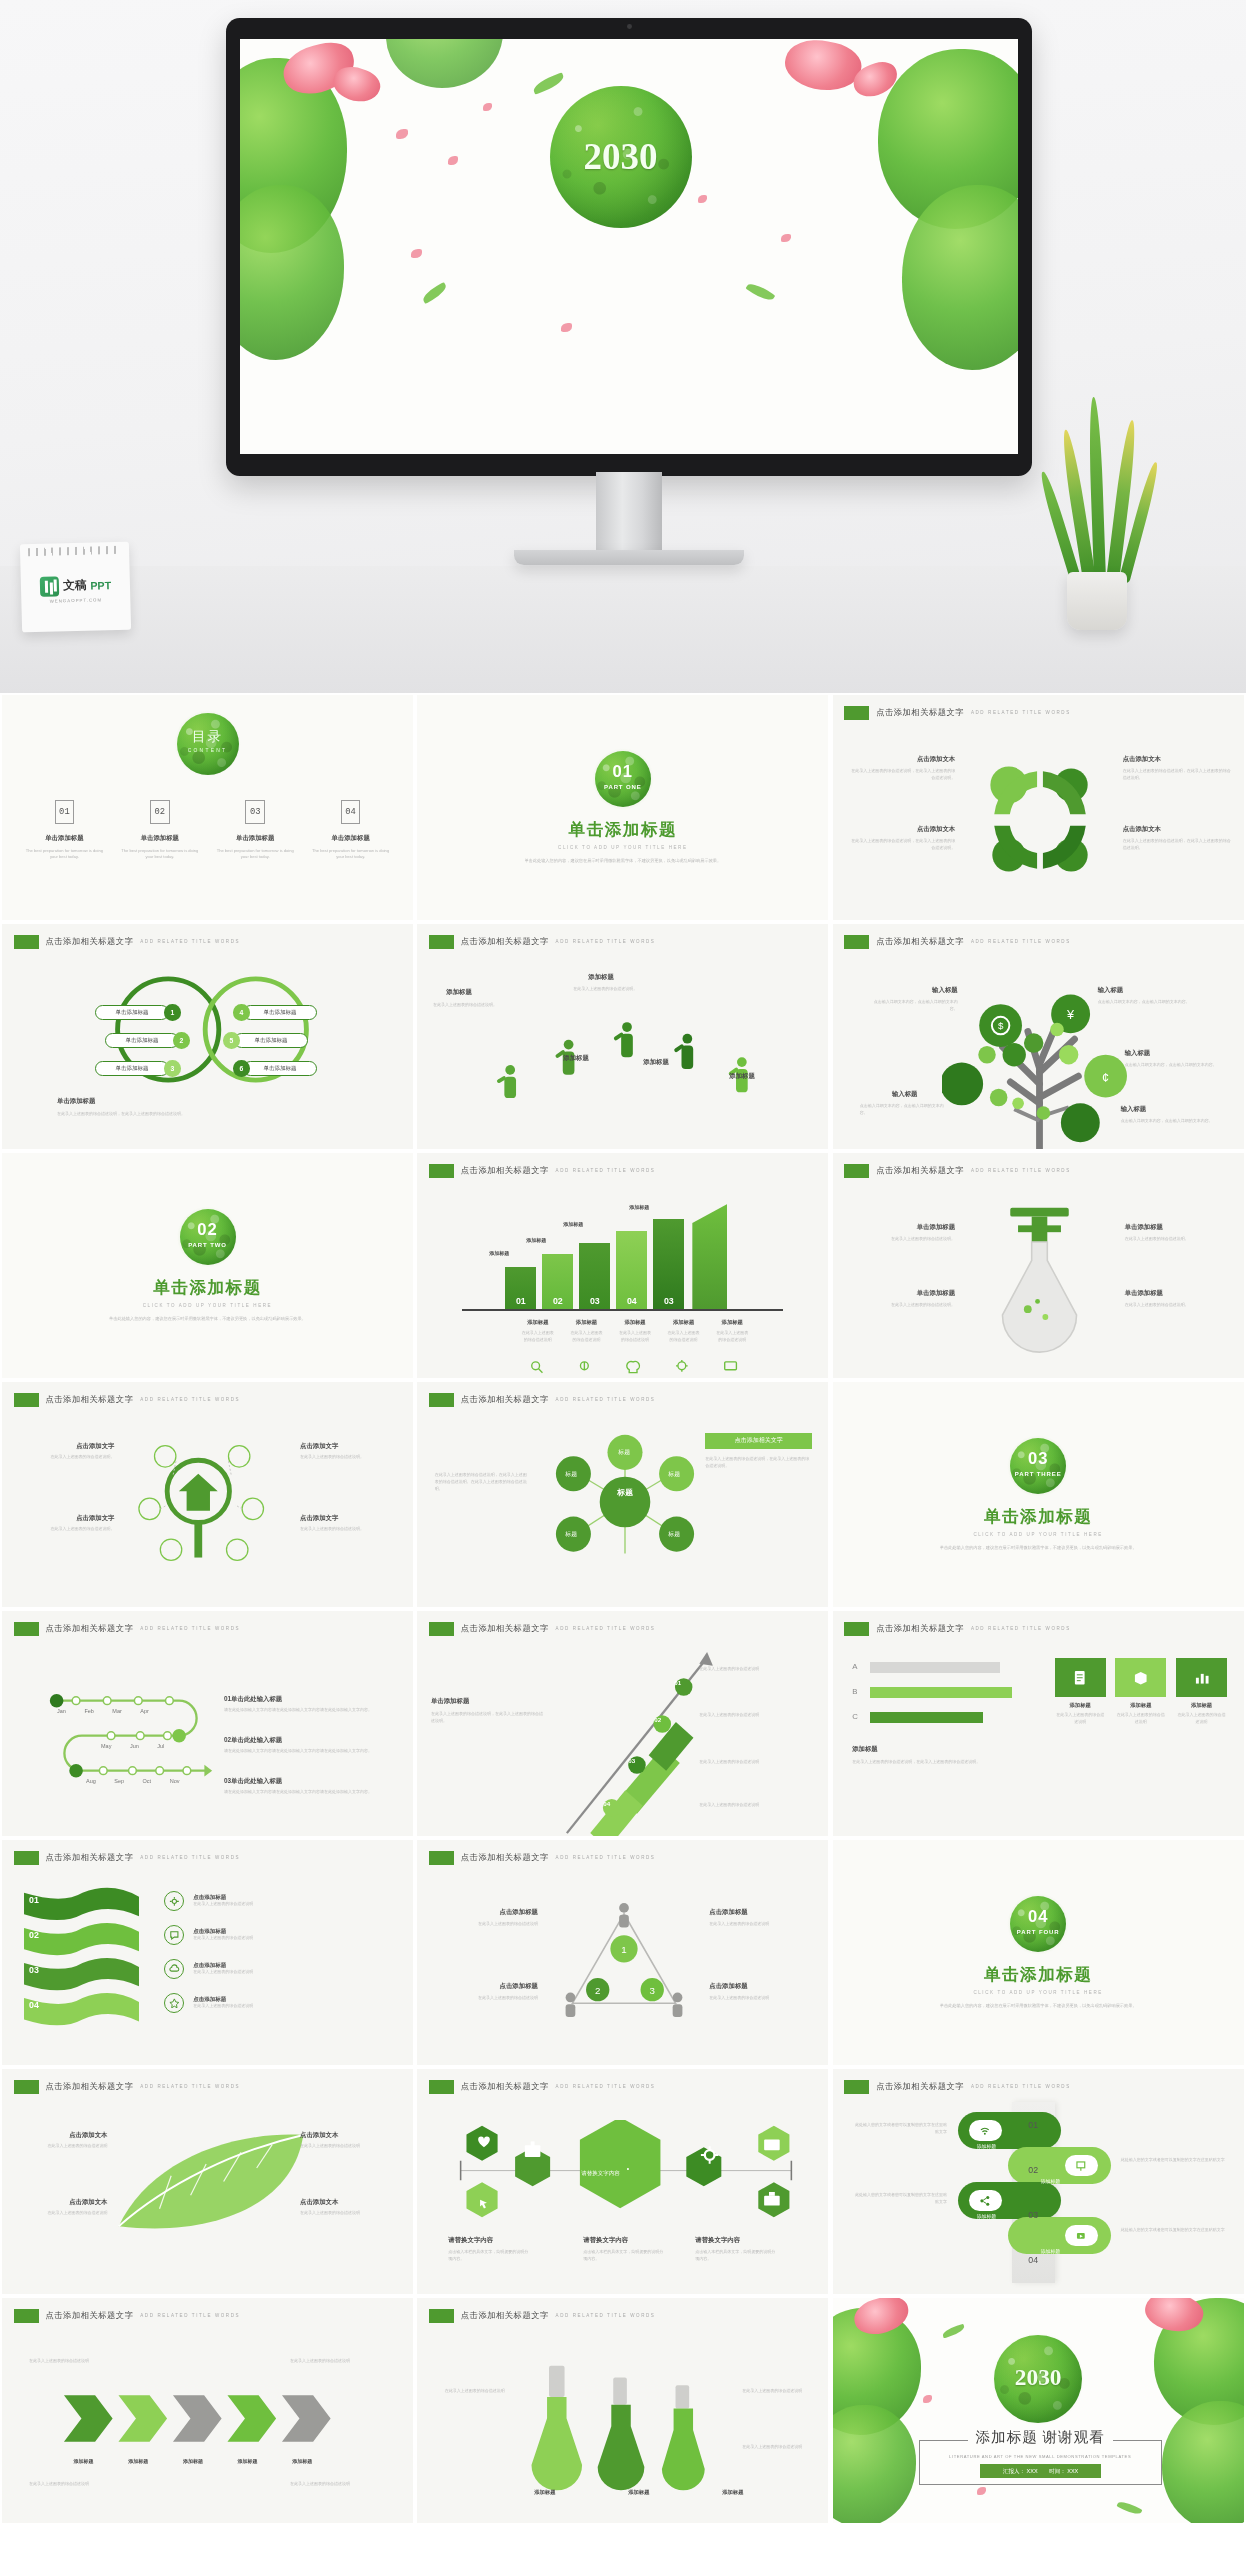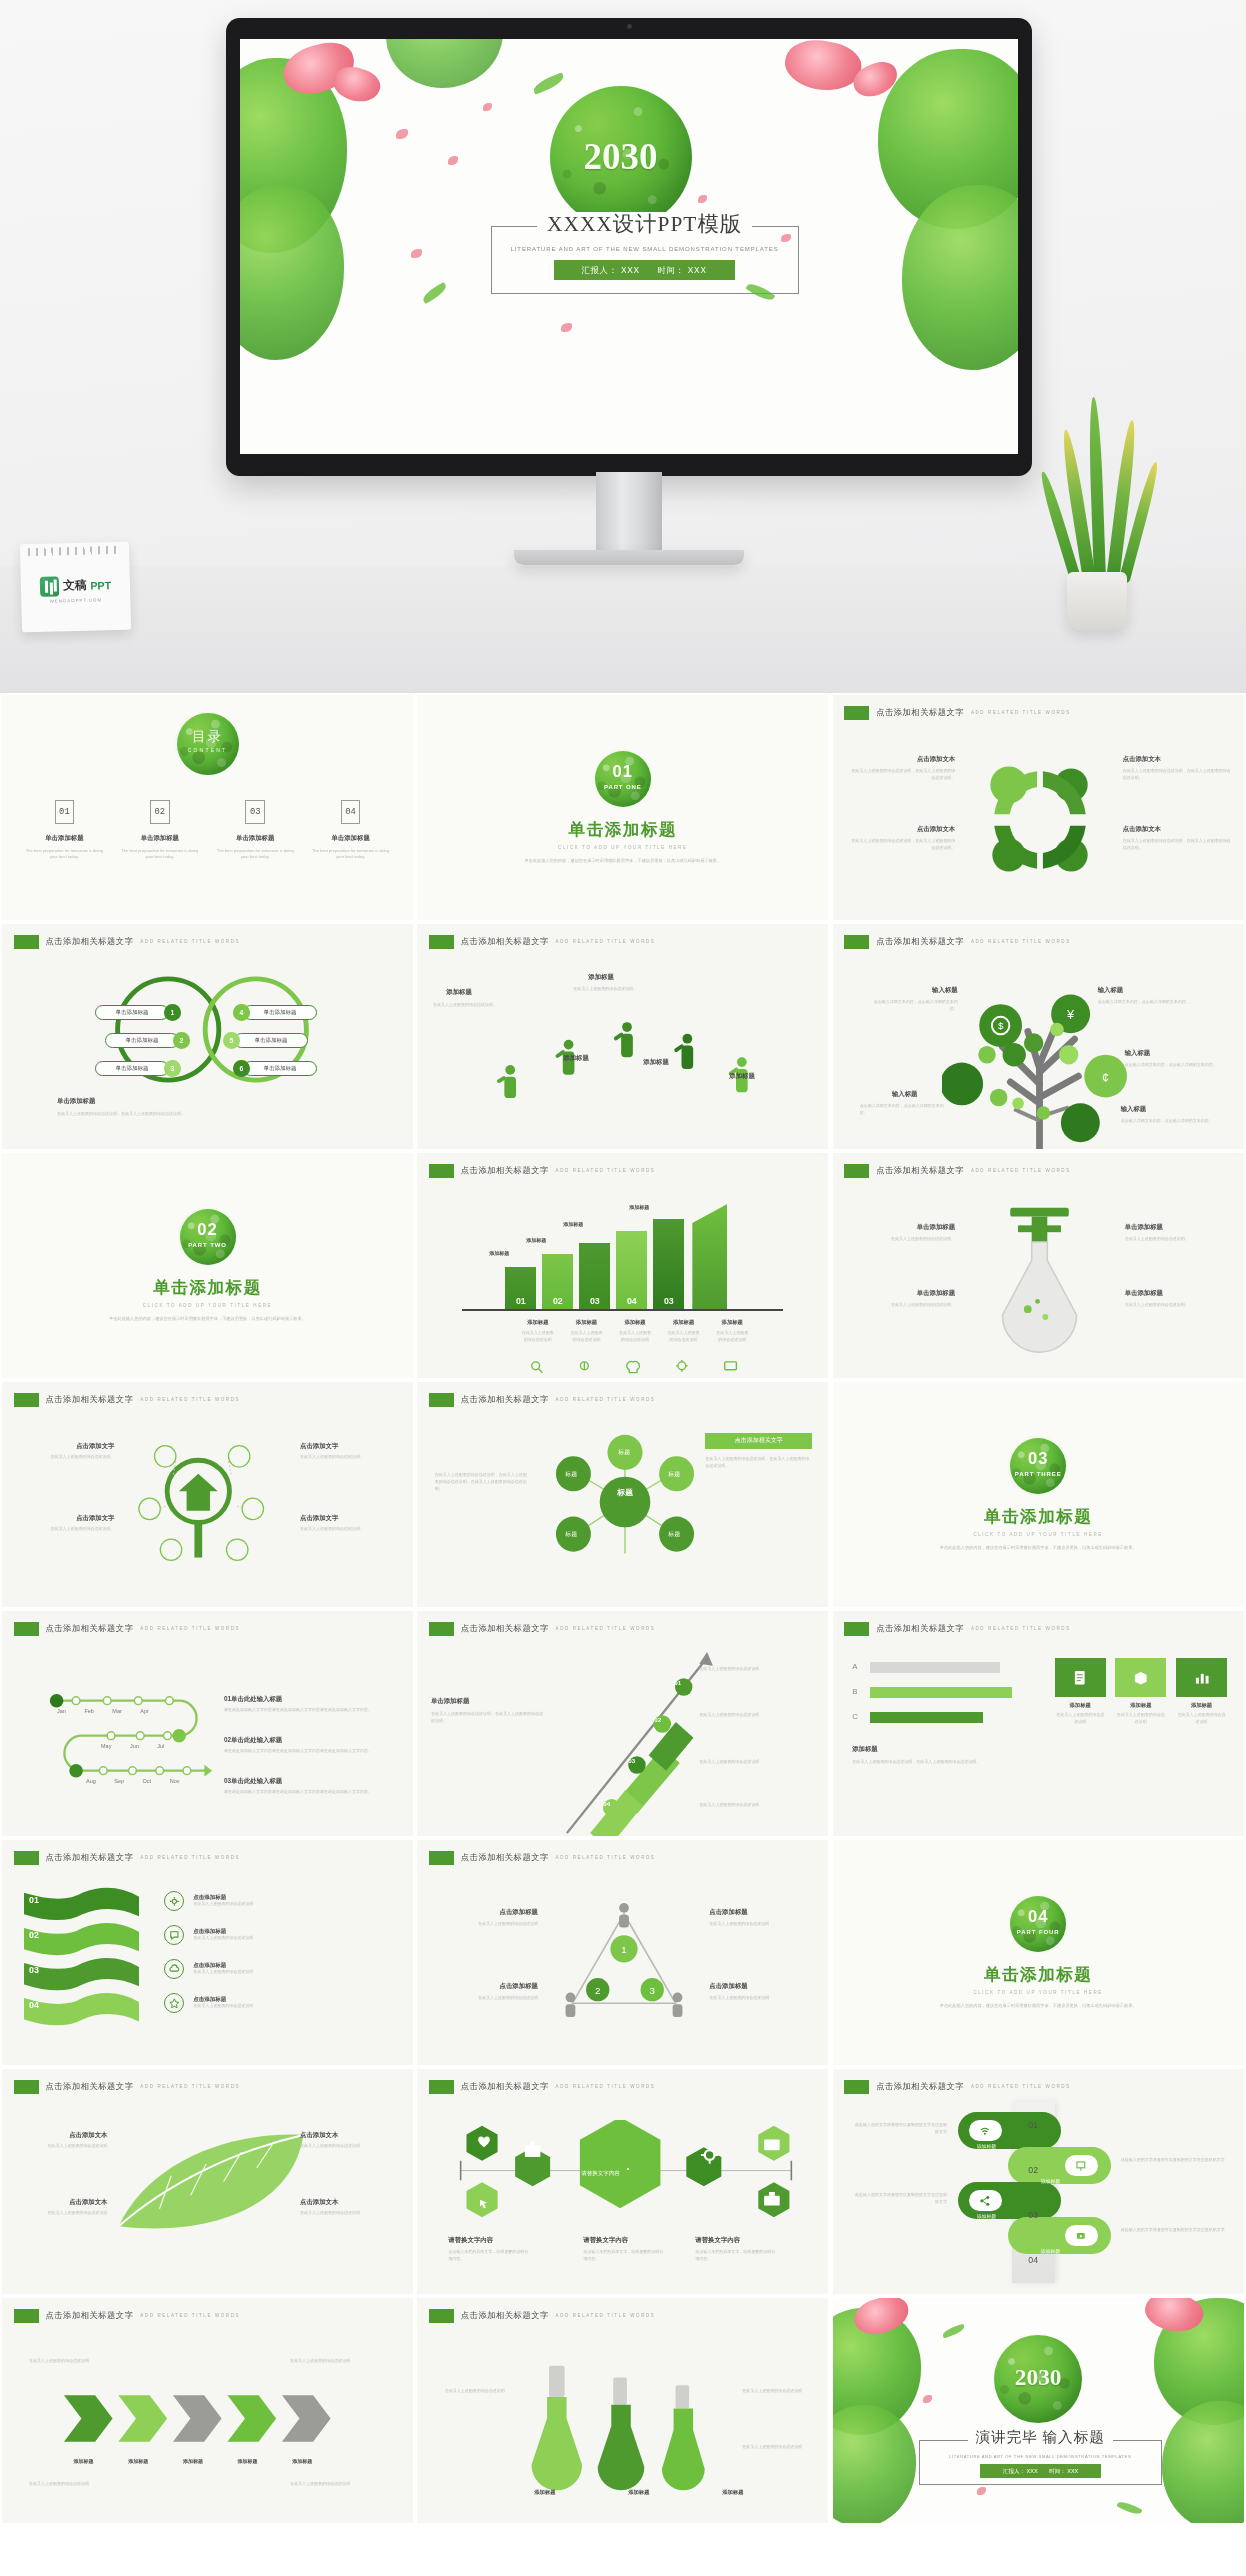--- a/index.html
+++ b/index.html
@@ -150,30 +150,20 @@
       <div class="petal" style="left:458px;top:156px;width:9.7px;height:7.8px;"></div>
       <div class="petal" style="left:541px;top:195px;width:10.7px;height:7.8px;"></div>
 
       <div class="ball" style="left:310px;top:47px;width:142px;height:142px;">
         <div class="ball-texture"></div>
         <div style="position:absolute;left:0;right:0;top:49px;text-align:center;color:#f4fff0;
              font-family:'Liberation Serif',serif;font-size:37px;font-weight:bold;
              text-shadow:0 1px 1.9px rgba(0,0,0,.25);">2030</div>
       </div>
 
-      <div class="hero-textbox">
-        <div class="hero-title">
-          <span>XXXX设计PPT模版</span>
-        </div>
-        <div class="hero-sub">LITERATURE AND ART OF THE NEW SMALL DEMONSTRATION TEMPLATES</div>
-        <div class="hero-pill">
-          <span>汇报人： XXX</span>
-          <span>时间： XXX</span>
-        </div>
-      </div>
     </div>
     <div class="stand-neck"></div>
     <div class="stand-base"></div>
   </div>
 
   <div class="calendar">
     <div class="cal-rings"></div>
     <div class="cal-logo">
       <span class="cal-mark"></span>
       <span class="cal-name">文稿</span>
@@ -1084,21 +1074,21 @@
     <div class="ball" style="left:50%;margin-left:-44px;top:37px;width:88px;height:88px;">
       <div class="ball-texture"></div>
       <div style="position:absolute;left:0;right:0;top:29px;text-align:center;color:#f4fff0;
            font-family:'Liberation Serif',serif;font-size:23.4px;font-weight:bold;
            text-shadow:0 1px 1.9px rgba(0,0,0,.25);">2030</div>
     </div>
 
     <div style="position:absolute;left:86px;top:142px;width:243px;height:45px;border:1px solid #8a8a8a;">
       <div style="position:absolute;left:0;right:0;top:-12.7px;text-align:center;
            font-family:'Liberation Serif',serif;font-size:14.6px;color:#3e3e3e;letter-spacing:1px;">
-        <span style="background:#fdfdfb;padding:0 7.8px;">演讲完毕  输入标题</span>
+        <span style="background:#fdfdfb;padding:0 7.8px;">添加标题  谢谢观看</span>
       </div>
       <div style="position:absolute;left:0;right:0;top:12.7px;text-align:center;font-size:4.1px;color:#9d9d9d;letter-spacing:0.6px;">LITERATURE AND ART OF THE NEW SMALL DEMONSTRATION TEMPLATES</div>
       <div style="position:absolute;left:50%;margin-left:-60px;top:23.4px;width:121px;height:13.6px;background:#5b9b33;color:#fff;
            font-size:5.5px;display:flex;align-items:center;justify-content:center;gap:11.7px;">
         <span>汇报人： XXX</span>
         <span>时间： XXX</span>
       </div>
     </div>
   </div>
 

